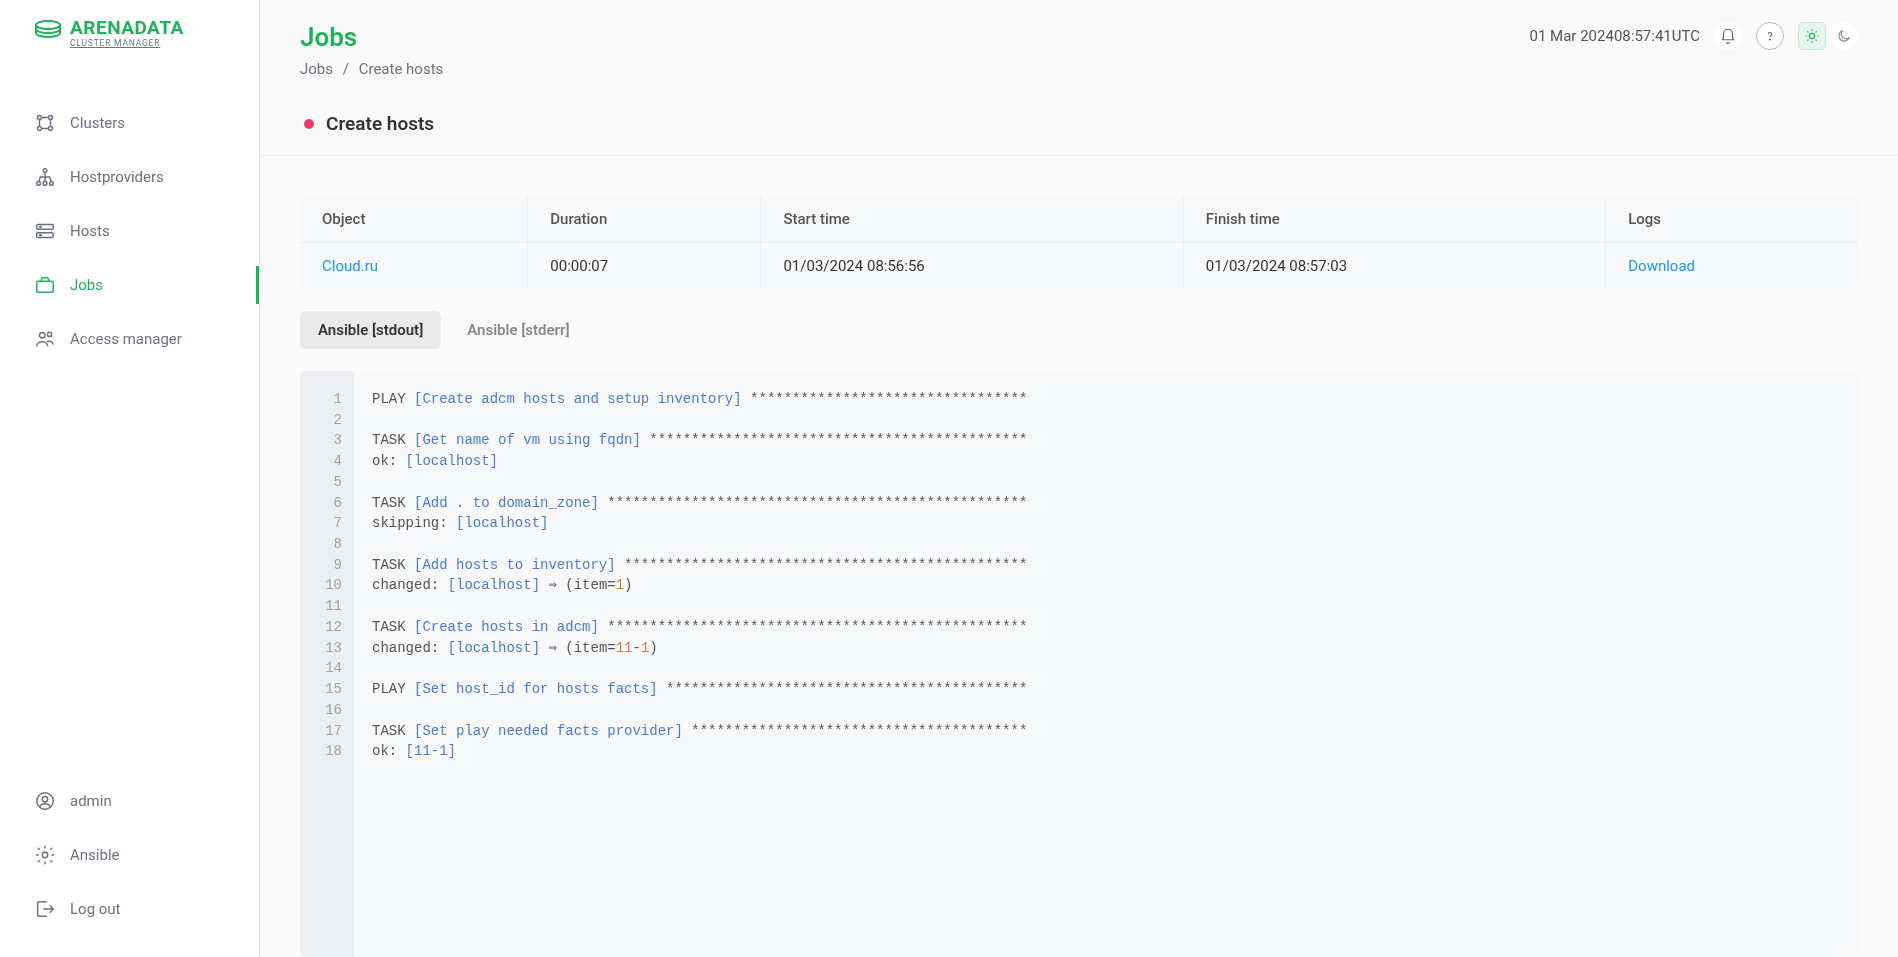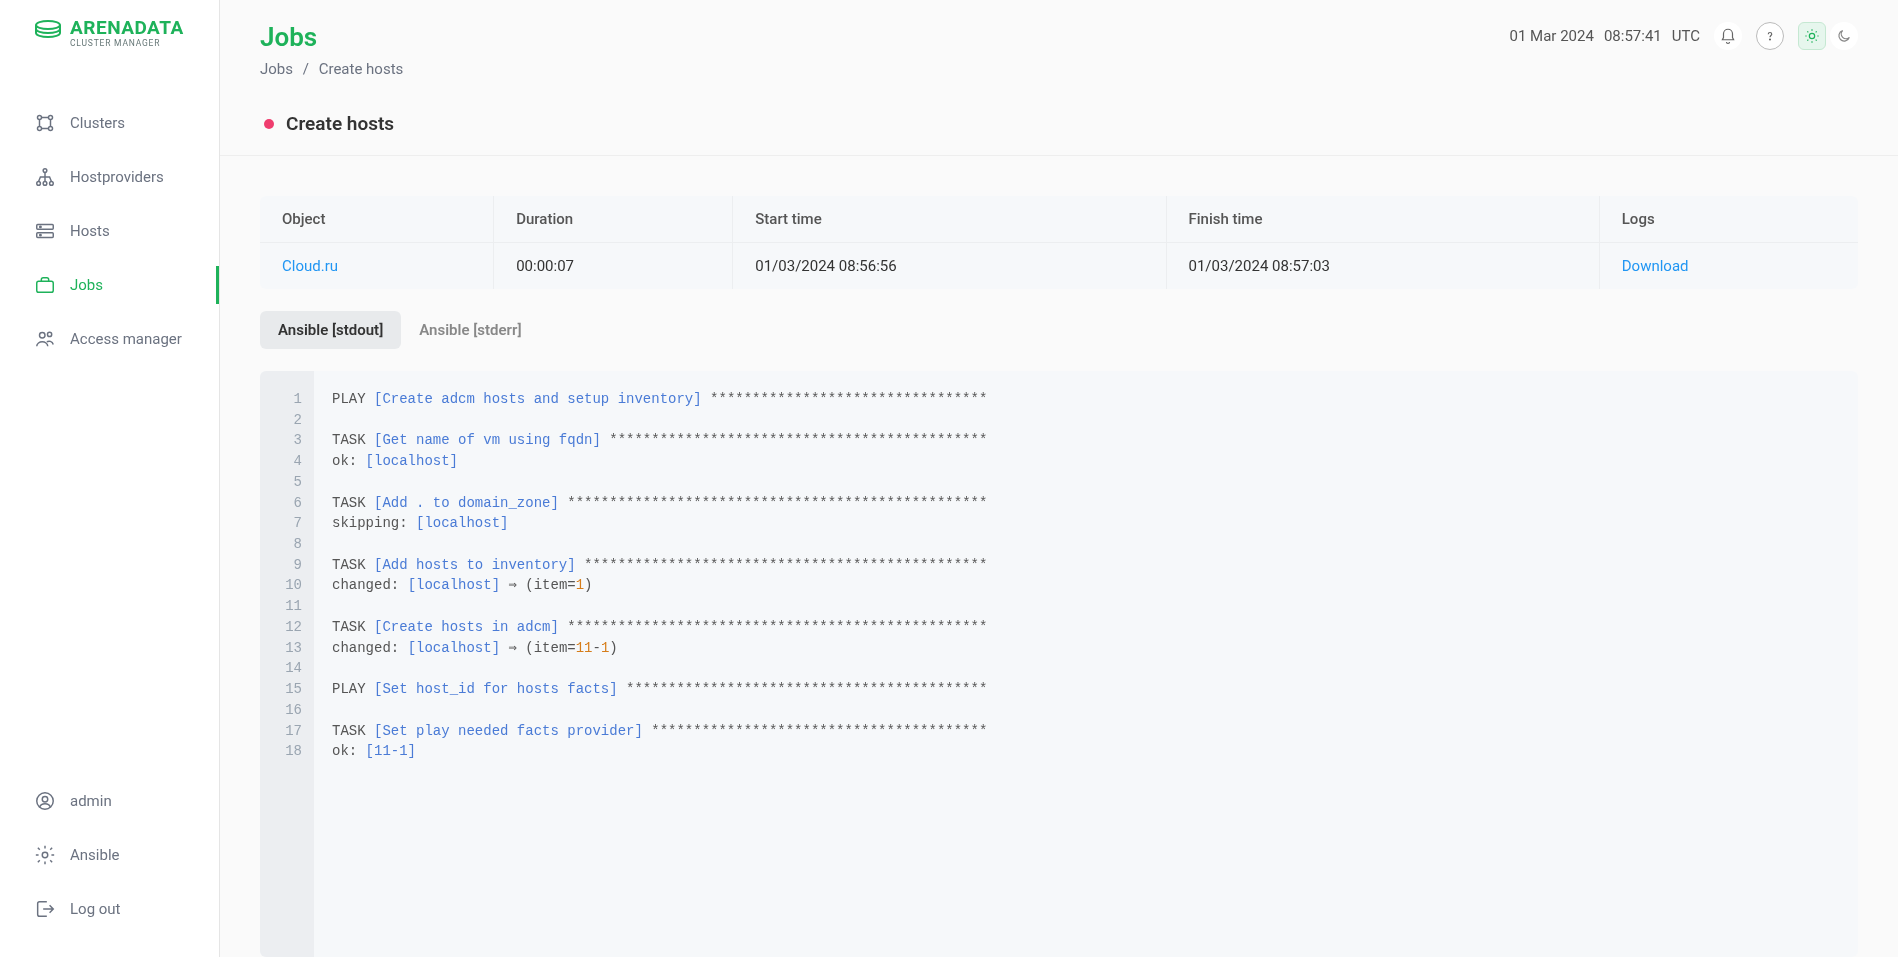--- a/index.html
+++ b/index.html
@@ -1,59 +1,59 @@
 <!DOCTYPE html>
 <html><head>
 <meta charset="utf-8">
 <style>
   * { box-sizing: border-box; margin: 0; padding: 0; }
   body { font-family: -apple-system, BlinkMacSystemFont, "Segoe UI", Roboto, Arial, sans-serif; background: #fafafa; color: #333; height: 957px; overflow: hidden; }
   .app { display: flex; height: 100%; }
 
   
-  .sidebar { width: 220px; border-right: 1px solid #e5e5e5; display: flex; flex-direction: column; background: #fff; }
+  .sidebar { width: 260px; border-right: 1px solid #e5e5e5; display: flex; flex-direction: column; background: #fff; }
   .logo { padding: 18px 28px 30px 34px; }
   .logo-wrap { display: flex; align-items: center; gap: 8px; color: #1eb25a; }
   .logo-text { display:flex; flex-direction:column; line-height:1; }
   .logo-brand { font-weight:700; font-size:19px; letter-spacing:0.5px; color:#1eb25a; }
-  .logo-sub { font-size:8.5px; letter-spacing:0.8px; color:#677; margin-top:2px; }
+  .logo-sub { font-size:8.5px; letter-spacing:0.8px; color:#677; margin-top:2px;text-decoration:underline; }
   .nav { list-style:none; padding:18px 0; flex:1; }
   .nav-bottom { list-style:none; padding:0 0 21px 0; }
   .nav-item { display:flex; align-items:center; gap:14px; padding:16px 20px 16px 34px; color:#6b7280; cursor:pointer; font-size:15px; position:relative; }
   .nav-item.active { color:#1eb25a; }
   .nav-item.active::after { content:""; position:absolute; right:0; top:8px; bottom:8px; width:3px; background:#1eb25a; }
   .nav-item .ic { width:22px; height:22px; flex:0 0 22px; display:inline-flex; align-items:center; justify-content:center; stroke:#828a93; }
   .nav-item.active .ic { stroke:#1eb25a; }
 
   
   .main { flex:1; display:flex; flex-direction:column; overflow:hidden; }
   .topbar { padding:22px 40px 10px 40px; display:flex; align-items:flex-start; justify-content:space-between; }
   .title-block h1 { color:#1eb25a; font-size:26px; font-weight:600; margin-bottom:8px; }
   .crumbs { font-size:15px; color:#6b7280; }
   .crumbs .sep { margin:0 6px; }
   .topbar-right { display:flex; align-items:center; gap:14px; color:#555; font-size:15px; }
-  .tr-datetime { display:flex; gap:10px; }
+  .tr-datetime { display:flex; }
   .iconbtn { width:28px; height:28px; border-radius:50%; border:1.5px solid #bbb; display:inline-flex; align-items:center; justify-content:center; color:#666; background:#fff; cursor:pointer; }
   .iconbtn.noborder { border:none; }
   .iconbtn.active-sun { background:#e6f6ed; border-color:#c5e8d2; color:#1eb25a; border-radius:6px; border-width:1px;}
   .theme-toggle { display:flex; gap:4px; align-items:center; }
 
   .subhead { padding:24px 40px 20px 44px; border-bottom:1px solid #eee; display:flex; align-items:center; gap:12px; font-size:19px; font-weight:600; color:#333; }
   .dot { width:10px; height:10px; border-radius:50%; background:#ef3d6e; }
 
   .content { padding:40px 40px 0 40px; overflow:hidden; display:flex; flex-direction:column; flex:1; }
 
   table.summary { width:100%; border-collapse:collapse; background:#f6f8fa; border-radius:6px; overflow:hidden; margin-bottom:22px;}
   table.summary th { text-align:left; font-weight:500; color:#555; padding:14px 22px; font-size:15px; border-bottom:1px solid #eceef0; }
   table.summary td { padding:14px 22px; font-size:15px; color:#333; border-left:1px solid #eceef0; }
   table.summary th+th, table.summary td+td { border-left:1px solid #eceef0; }
   table.summary td:first-child, table.summary th:first-child { border-left:none; }
   .link { color:#2196f3; cursor:pointer; }
 
-  .tabs { display:flex; gap:0; margin-bottom:22px; }
+  .tabs { display:flex; gap:8px; margin-bottom:22px; }
   .tab { padding:10px 18px; border-radius:6px; font-size:15px; font-weight:600; color:#888; cursor:pointer; }
   .tab.active { background:#e8eaec; color:#333; }
 
   .codewrap { flex:1; display:flex; background:#f6f8fa; border-radius:6px; overflow:hidden; min-height:0;}
   .gutter { width:54px; background:#eceef1; padding:18px 0; text-align:right; color:#9aa5b1; font-family:"SFMono-Regular",Consolas,"Liberation Mono",Menlo,monospace; font-size:14px; }
   .gutter div { padding:0 12px; line-height:1.48; }
   .code { flex:1; padding:18px 18px; font-family:"SFMono-Regular",Consolas,"Liberation Mono",Menlo,monospace; font-size:14px; line-height:1.48; color:#555; white-space:pre; overflow:hidden; }
   .code .b { color:#4a7bd6; }
   .code .o { color:#d67d1a; }
 </style>

